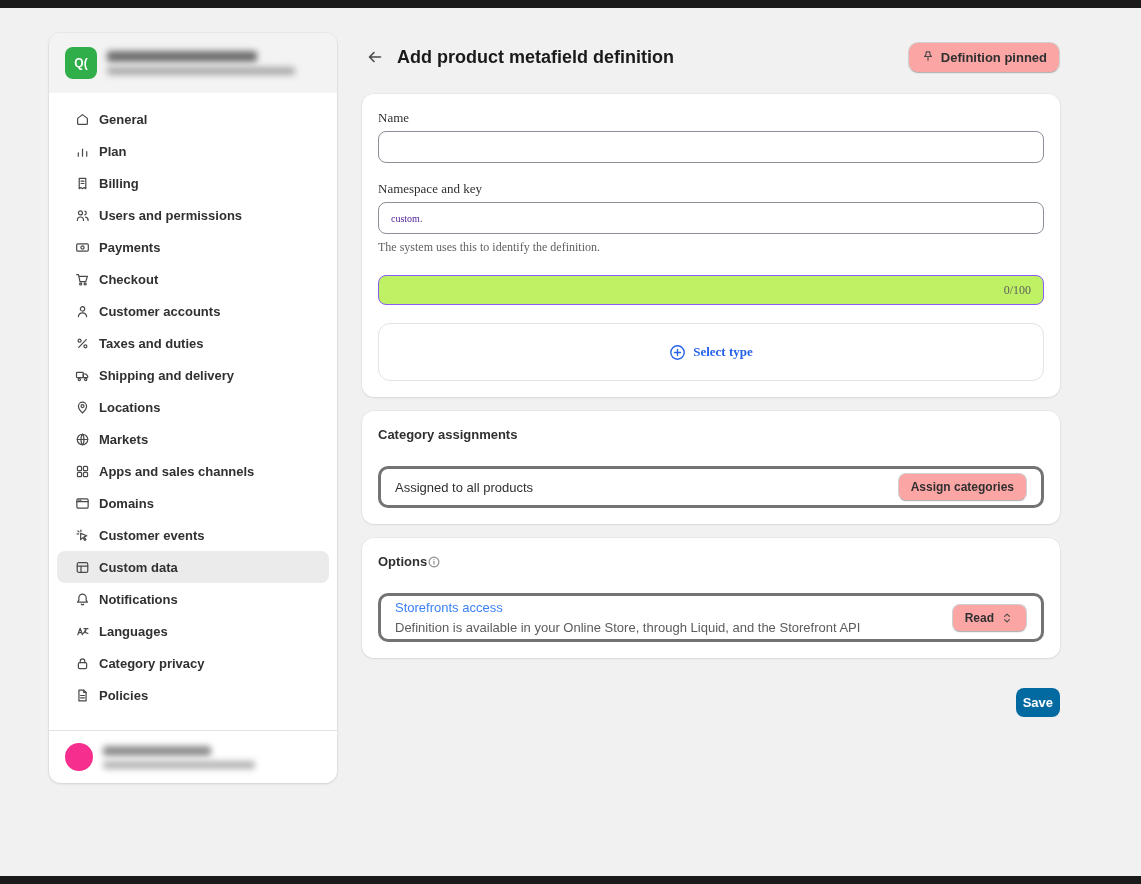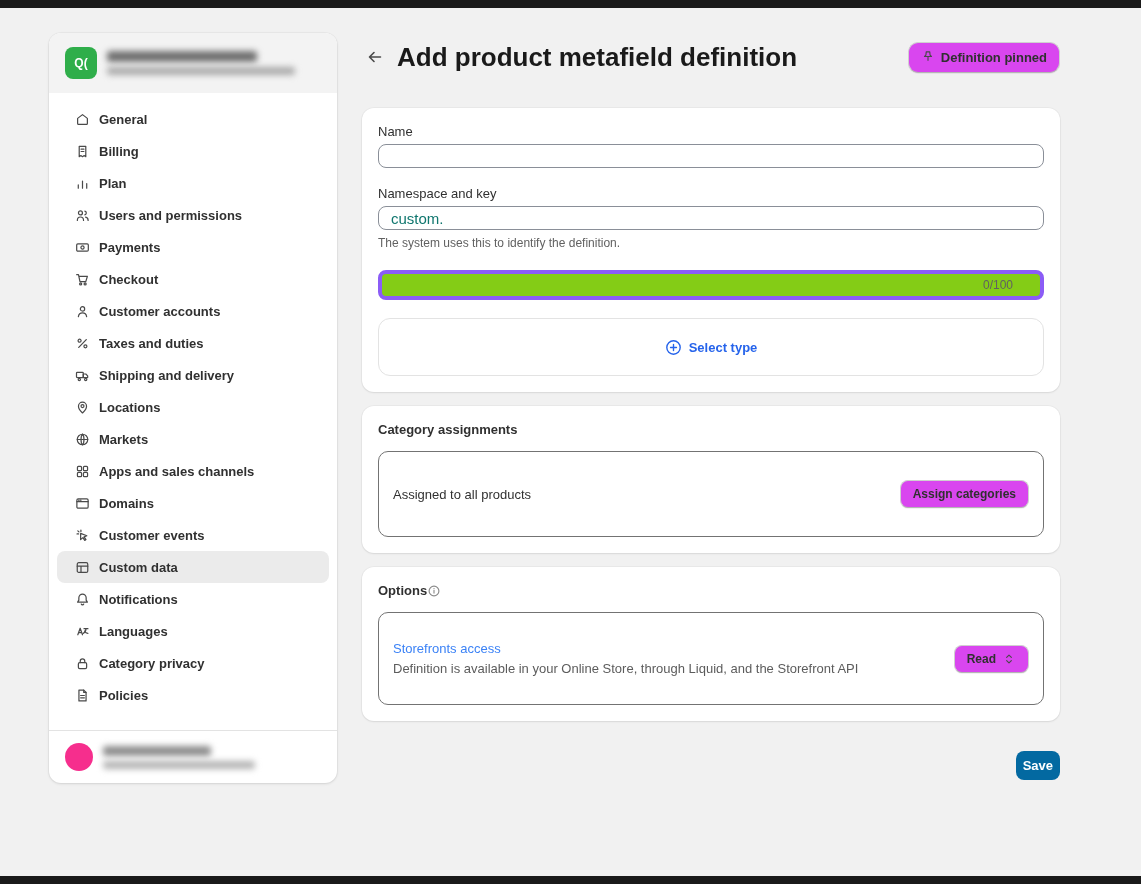--- a/index.html
+++ b/index.html
@@ -59,67 +59,67 @@
 
   
   .main { position:absolute; left:362px; top:42px; width:698px; }
   .page-header { display:flex; align-items:center; height:30px; }
   .back-btn {
     width:26px; height:26px; border:none; background:transparent; border-radius:8px;
     display:flex; align-items:center; justify-content:center; cursor:pointer; color:#4a4a4a;
   }
   .back-btn svg { width:18px; height:18px; }
   .back-btn svg path { fill:none; stroke:currentColor; stroke-width:1.6; stroke-linecap:round; stroke-linejoin:round; }
-  .page-title { font-size:26px; font-weight:bold; margin-left:9px; flex:1 1 auto; color:#1a1a1a; }
+  .page-title { font-size:18px; font-weight:bold; margin-left:9px; flex:1 1 auto; color:#1a1a1a; }
 
   .btn {
-    background:#d946ef; border:1px solid #d0d0d0; border-bottom-color:#b5b5b5;
+    background:#fca5a5; border:1px solid #d0d0d0; border-bottom-color:#b5b5b5;
     border-radius:8px; font-weight:bold; color:#303030; cursor:pointer;
     font-family:inherit; box-shadow:0 1px 0 rgba(0,0,0,.05);
     display:inline-flex; align-items:flex-start; gap:6px;
   }
   .btn-pinned { font-size:13px; padding:7px 12px; border-radius:10px; }
   .btn-small { font-size:12px; padding:6px 12px;border-radius:8px; }
   .btn .icon svg { width:14px; height:14px; }
 
   .card {
     background:#fff; border-radius:12px; padding:16px;
     box-shadow:0 1px 2px rgba(0,0,0,.08), 0 0 0 1px rgba(0,0,0,.03);
   }
-  .card-1 { margin-top:36px; }
+  .card-1 { margin-top:22px;font-family:Liberation Serif, serif; }
   .card-2, .card-3 { margin-top:14px; }
   .card-title { font-size:13px; font-weight:bold; color:#303030; }
 
   .field-label { display:block; font-size:13px; color:#303030; margin-bottom:5px; }
   .field-group { margin-bottom:18px; }
   .text-input {
-    width:100%; height:24px; border:1px solid #8a8f98; border-radius:8px;
-    padding:0 12px; font-size:15px; font-family:inherit; color:#0f766e; background:#fff;
+    width:100%; height:32px; border:1px solid #8a8f98; border-radius:8px;
+    padding:0 12px; font-size:10px; font-family:inherit; color:#4c1d95; background:#fff;
   }
   .help-text { font-size:12px; color:#616161; margin-top:6px; }
   .input-with-counter {
-    display:flex; align-items:center; height:30px; border:4px solid #8b5cf6;
-    border-radius:8px; background:#84cc16; padding-right:27px;
+    display:flex; align-items:center; height:30px; border:1px solid #8b5cf6;
+    border-radius:8px; background:#bef264; padding-right:12px;
   }
   .input-with-counter input {
     flex:1 1 auto; border:none; outline:none; height:100%; padding:0 12px;
     font-size:13px; font-family:inherit; color:#303030; background:transparent; border-radius:8px;
   }
   .char-counter { font-size:12px; color:#616161; }
 
   .select-type-box {
     border:1px solid #e3e3e3; border-radius:12px; height:58px; margin-top:2px;
     display:flex; align-items:center; justify-content:center; gap:7px;
     cursor:pointer; background:#fff; width:100%; font-family:inherit;
   }
   .accent-text { font-size:13px; font-weight:bold; }
   .plus-icon svg { width:17px; height:17px; }
 
   .row-box {
-    border:1px solid #737373; border-radius:10px; padding:28px 14px; margin-top:14px;
+    border:3px solid #737373; border-radius:10px; padding:4px 14px; margin-top:24px;
     display:flex; align-items:center; gap:12px;
   }
   .row-box .row-main { flex:1 1 auto; }
   .row-text { font-size:13px; color:#303030; }
   .row-title { font-size:13px; color:#3b82f6; }
   .row-desc { font-size:13px; color:#5c5c5c; margin-top:5px; }
 
   .options-title-row { display:flex; align-items:center; gap:0; }
   .info-icon { color:#8a8a8a; }
   .info-icon svg { width:14px; height:14px; }
@@ -152,33 +152,33 @@
       <span class="icon">
           <svg viewBox="0 0 16 16">
             <path d="M2.8 6.8L8 2.8l5.2 4v5.4a1 1 0 0 1-1 1H3.8a1 1 0 0 1-1-1z"></path>
           </svg>
         </span>
       <span class="nav-label">General</span>
     </div>
     <div class="nav-item">
       <span class="icon">
           <svg viewBox="0 0 16 16">
+            <path d="M3.5 13V9.5M8 13V5.5M12.5 13V8"></path>
+          </svg>
+        </span>
+      <span class="nav-label">Plan</span>
+    </div>
+    <div class="nav-item">
+      <span class="icon">
+          <svg viewBox="0 0 16 16">
             <path d="M4.5 2.5h7v11l-1.75-1.2L8 13.5l-1.75-1.2L4.5 13.5z"></path>
             <path d="M6.5 5.5h3M6.5 8h3"></path>
           </svg>
         </span>
       <span class="nav-label">Billing</span>
-    </div>
-    <div class="nav-item">
-      <span class="icon">
-          <svg viewBox="0 0 16 16">
-            <path d="M3.5 13V9.5M8 13V5.5M12.5 13V8"></path>
-          </svg>
-        </span>
-      <span class="nav-label">Plan</span>
     </div>
     <div class="nav-item">
       <span class="icon">
           <svg viewBox="0 0 16 16">
             <circle cx="5.8" cy="5.2" r="2.1"></circle>
             <path d="M2.5 13.2c0-2.1 1.5-3.6 3.3-3.6s3.3 1.5 3.3 3.6"></path>
             <path d="M10.5 3.4a2 2 0 0 1 0 3.9M11.3 9.8c1.6.3 2.7 1.7 2.7 3.4"></path>
           </svg>
         </span>
       <span class="nav-label">Users and permissions</span>

